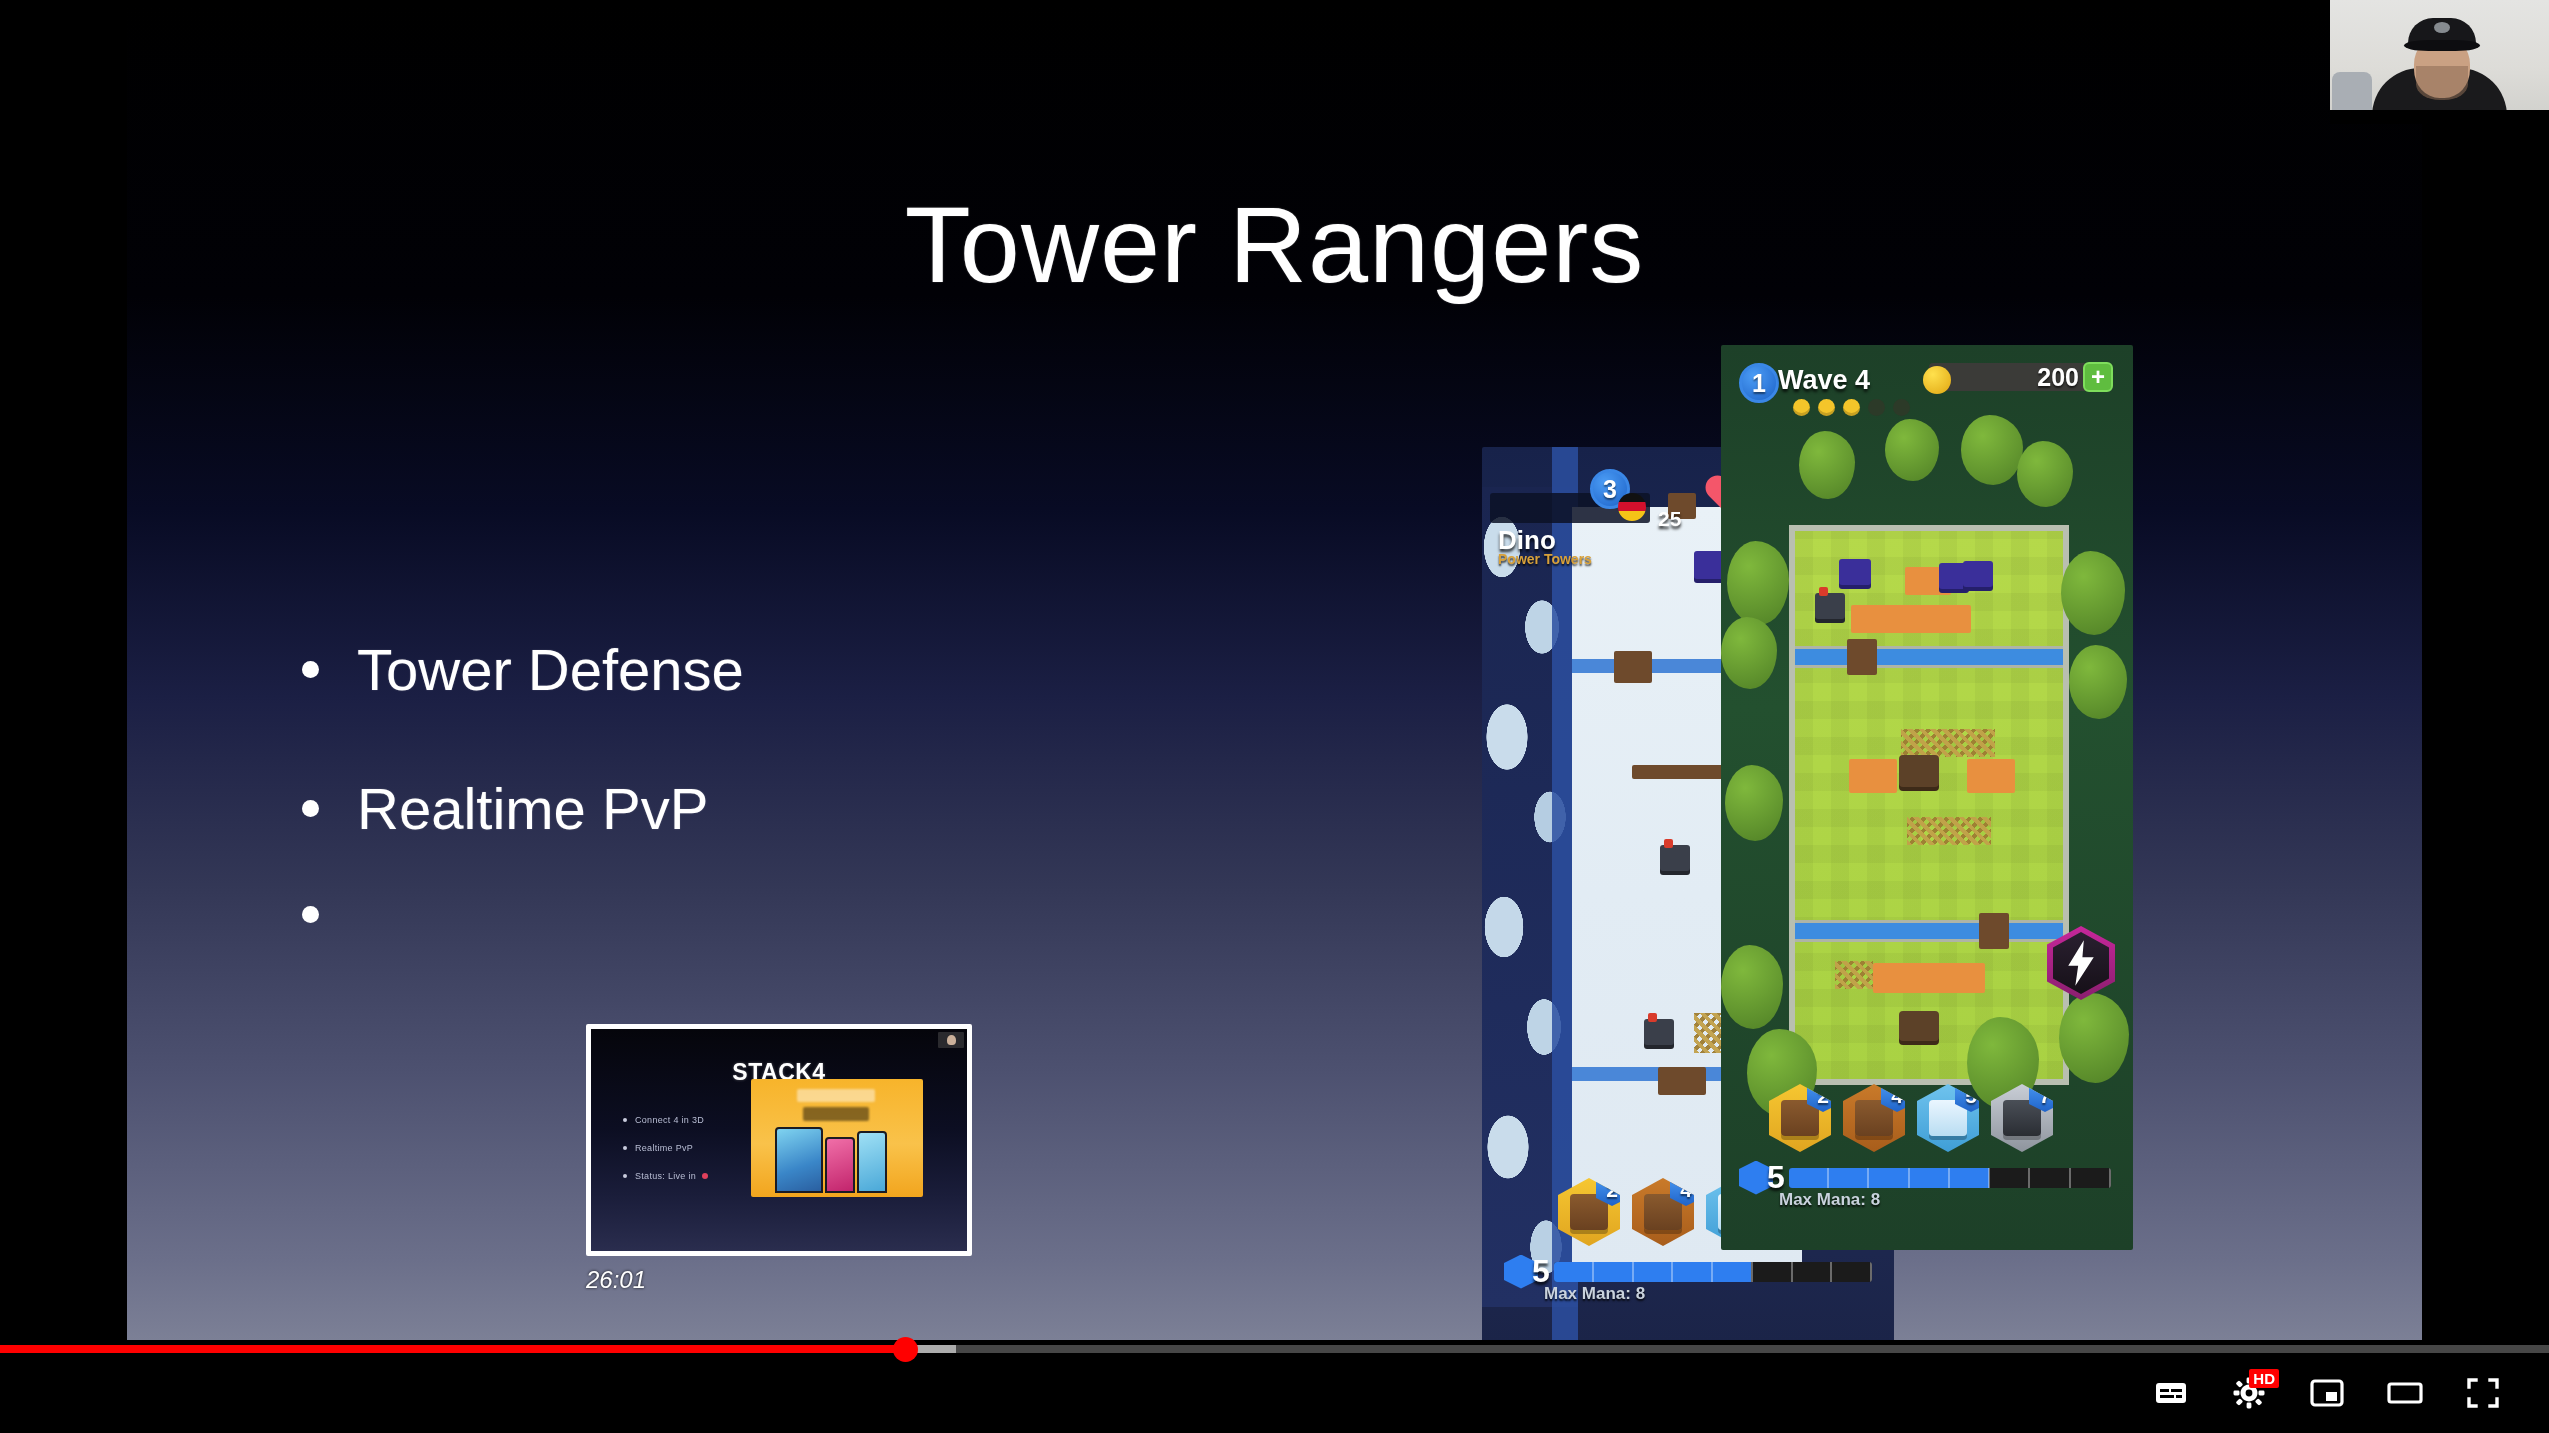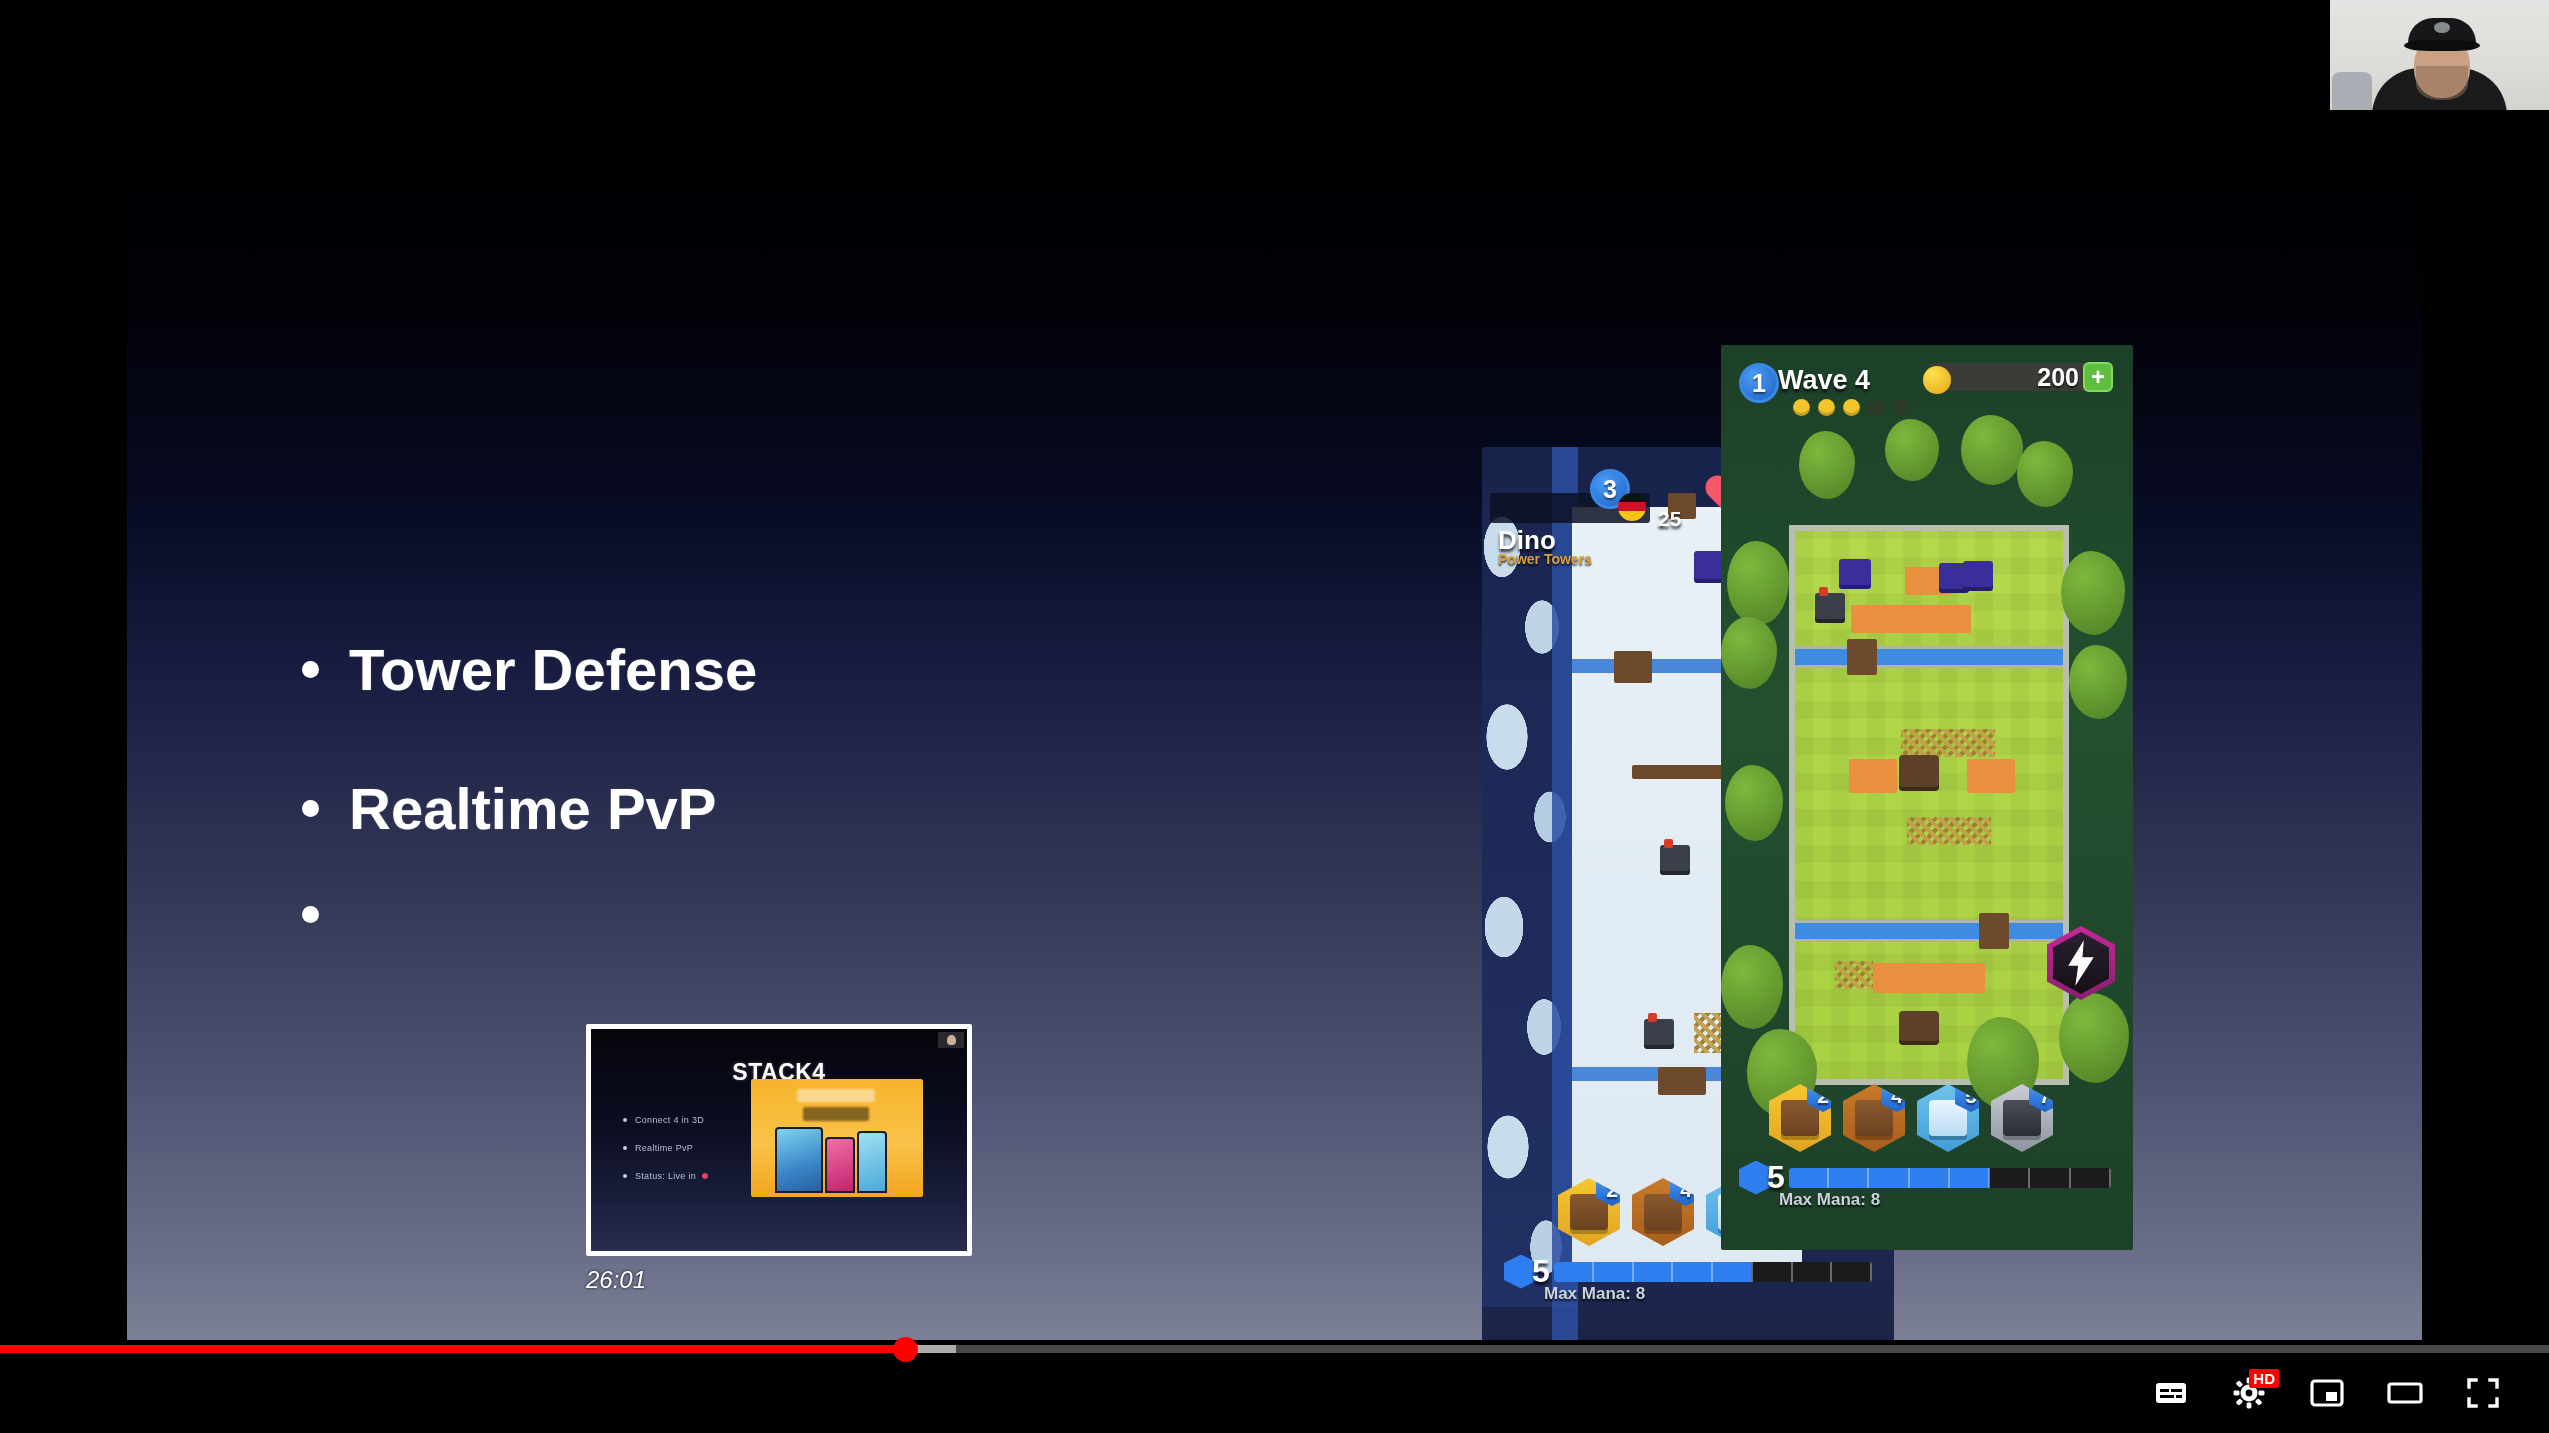--- a/index.html
+++ b/index.html
@@ -13,22 +13,22 @@
     overflow:hidden;}
 
   .slide-title{position:absolute;left:0;right:0;top:182px;text-align:center;
     color:#fff;font-size:108px;font-weight:300;letter-spacing:1px;
     font-family:"Liberation Sans",sans-serif;text-shadow:0 0 2px rgba(255,255,255,.25);}
 
   .bullets{position:absolute;left:175px;top:640px;width:900px;}
   .bullet{display:flex;align-items:baseline;margin-bottom:78px;}
   .bullet .dot{width:17px;height:17px;border-radius:50%;background:#fff;
     margin-right:30px;flex:0 0 auto;transform:translateY(-12px);}
-  .bullet .btxt{color:#fff;font-size:58px;font-weight:700;line-height:1.05;
-    text-shadow:0 0 2px rgba(255,255,255,.2);}
+  .bullet .btxt{color:#fff;font-size:58px;font-weight:400;line-height:1.05;
+    text-shadow:0 0 2px rgba(255,255,255,.2);margin-left:8px;}
 
   
   .shot{position:absolute;overflow:hidden;}
 
   
   .shot-snow{left:1355px;top:447px;width:412px;height:895px;
     background:linear-gradient(to bottom,#17224a 0%,#1d2a54 25%,#233060 60%,#1b2448 100%);
     border-radius:2px;}
   .snow-field{position:absolute;left:90px;top:60px;width:230px;height:770px;
     background:linear-gradient(to bottom,#e9f1f7 0%,#e2ecf4 50%,#dfe9f2 100%);}
@@ -211,20 +211,21 @@
   .hd-badge{position:absolute;right:2px;top:8px;background:#ff0000;color:#fff;
     font-size:15px;font-weight:bold;padding:1px 4px;border-radius:2px;line-height:1.15;}
 </style>
 </head>
 <body>
 
 <div class="player">
 
   <div class="slide">
 
+    <div class="slide-title">Tower Rangers</div>
 
     <div class="bullets">
       <div class="bullet">
         <span class="dot"></span>
         <span class="btxt">Tower Defense</span>
       </div>
       <div class="bullet">
         <span class="dot"></span>
         <span class="btxt">Realtime PvP</span>
       </div>

